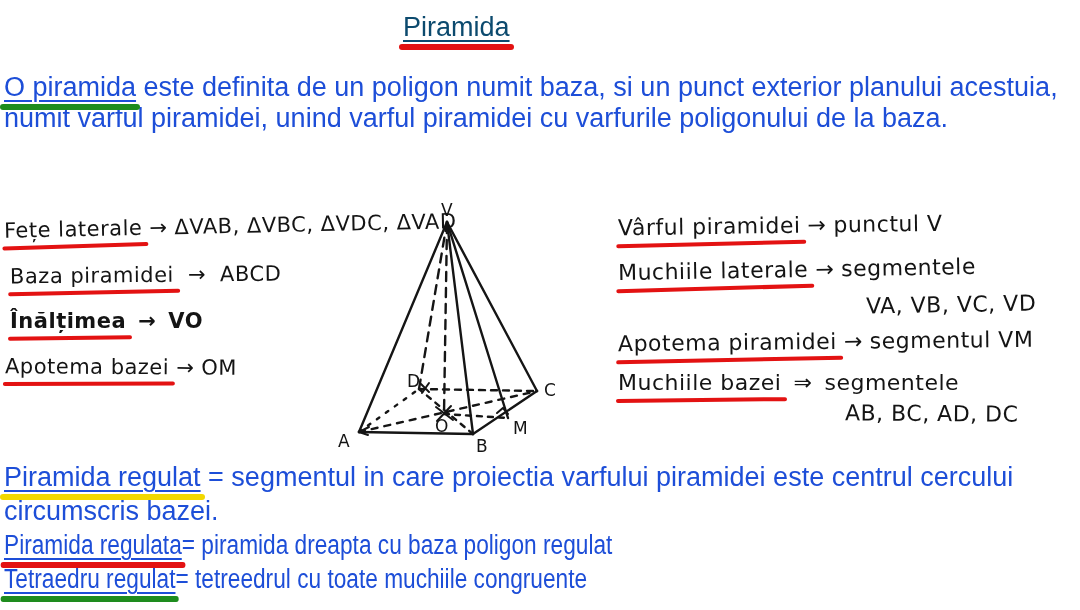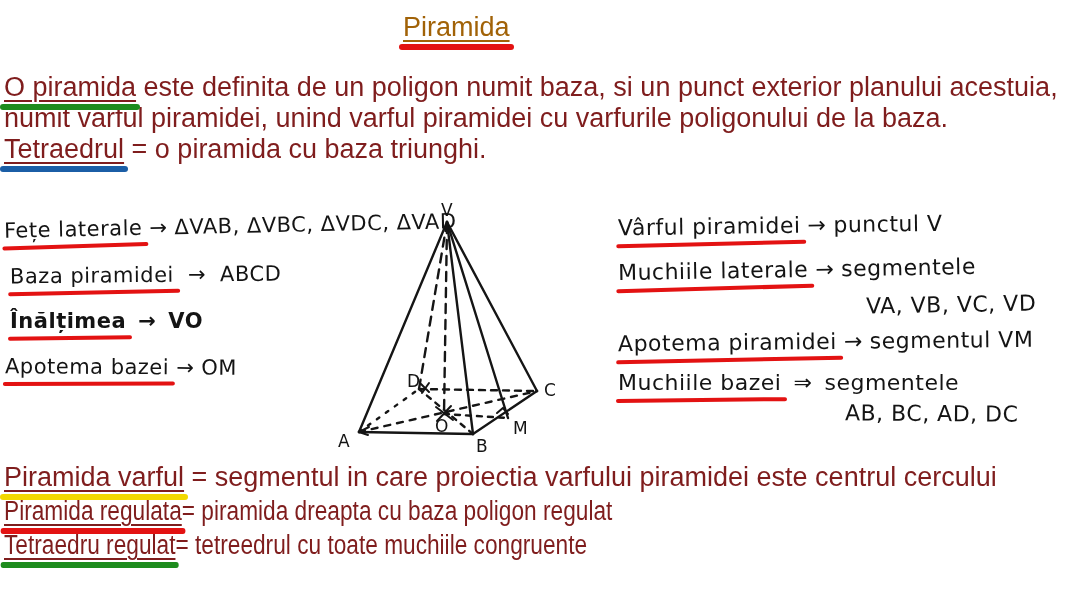--- a/index.html
+++ b/index.html
@@ -1,24 +1,24 @@
 <!DOCTYPE html>
 <html><head>
 <meta charset="utf-8">
 <style>
   html,body{margin:0;padding:0;}
   body{
     width:1080px;height:610px;position:relative;overflow:hidden;
     background:#ffffff;color:#111;
     font-family:"Liberation Sans", sans-serif;
   }
-  .typed{font-size:27px;line-height:31px;color:#7f1d1d;}
+  .typed{font-size:27px;line-height:31px;color:#1d4ed8;}
   
   .page-title{
-    position:absolute;left:403px;top:12px;font-size:27px;color:#a16207;
+    position:absolute;left:403px;top:12px;font-size:27px;color:#0c4a6e;
   }
   
   .u-black{text-decoration:underline;text-decoration-thickness:2px;text-underline-offset:4px;}
   
   .mk{position:relative;white-space:nowrap;display:inline-block;}
   .mk::after{content:"";position:absolute;left:-4px;right:-4px;bottom:-7px;height:6px;border-radius:3px;}
   .mk-red::after{background:#e31212;}
   .mk-green::after{background:#1e8c1e;}
   .mk-blue::after{background:#1b5ea6;}
   .mk-yellow::after{background:#f2d800;}
@@ -43,21 +43,20 @@
 </style>
 </head>
 <body>
 
 <div class="page-title">
   <span class="u-black mk mk-red">Piramida</span>
 </div>
 
 <div class="intro-block typed">
   <p><span class="u-black mk mk-green">O piramida</span><span> este definita de un poligon numit baza, si un punct exterior planului acestuia, numit varful piramidei, unind varful piramidei cu varfurile poligonului de la baza.</span></p>
-  <p class="tetra-line"><span class="u-black mk mk-blue">Tetraedrul</span><span> = o piramida cu baza triunghi.</span></p>
 </div>
 
 <div class="hand hand-l" style="left:4px;top:214px;transform:rotate(-1.2deg);">
   <span class="hl">Fețe laterale</span><span class="arrow">→</span><span>ΔVAB, ΔVBC, ΔVDC, ΔVAD</span>
 </div>
 <div class="hand hand-l" style="left:10px;top:263px;transform:rotate(-0.6deg);">
   <span class="hl">Baza piramidei</span><span class="arrow" style="margin:0 14px;">→</span><span>ABCD</span>
 </div>
 <div class="hand hand-l" style="left:10px;top:309px;font-weight:bold;">
   <span class="hl">Înălțimea</span><span class="arrow" style="margin:0 12px;">→</span><span>VO</span>
@@ -110,16 +109,17 @@
   <text x="116" y="14">V</text>
   <text x="13" y="245">A</text>
   <text x="151" y="250">B</text>
   <text x="219" y="194">C</text>
   <text x="82" y="185">D</text>
   <text x="110" y="230">O</text>
   <text x="188" y="232">M</text>
 </svg>
 
 <div class="bottom-block typed">
-  <p class="row"><span class="u-black mk mk-yellow">Piramida varful</span><span> = segmentul in care proiectia varfului piramidei este centrul cercului</span></p>
+  <p class="row"><span class="u-black mk mk-yellow">Piramida regulat</span><span> = segmentul in care proiectia varfului piramidei este centrul cercului</span></p>
+  <p class="row">circumscris bazei.</p>
   <p class="row condensed"><span class="u-black mk mk-red">Piramida regulata</span><span>= piramida dreapta cu baza poligon regulat</span></p>
   <p class="row condensed"><span class="u-black mk mk-green">Tetraedru regulat</span><span>= tetreedrul cu toate muchiile congruente</span></p>
 </div>
 
 </body></html>

